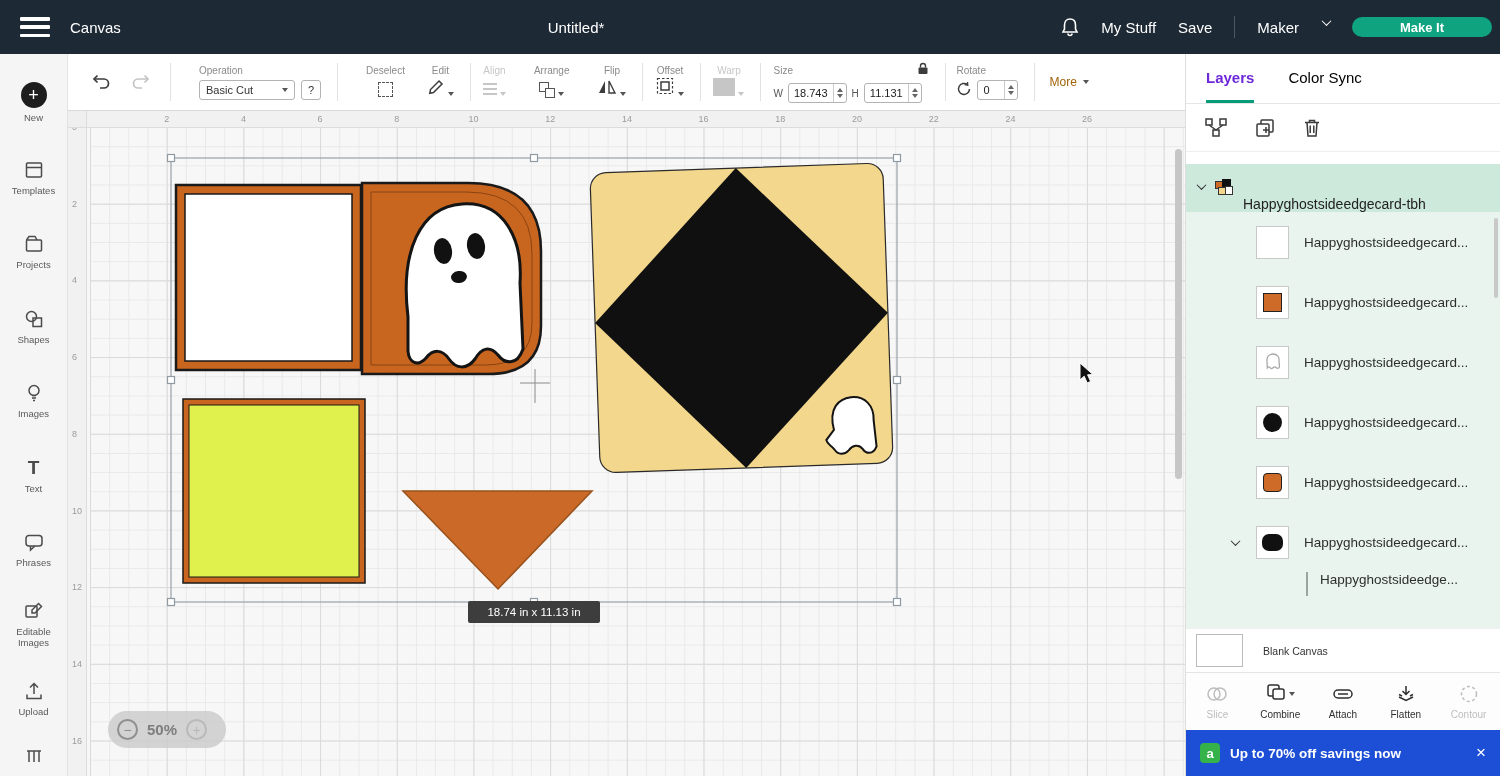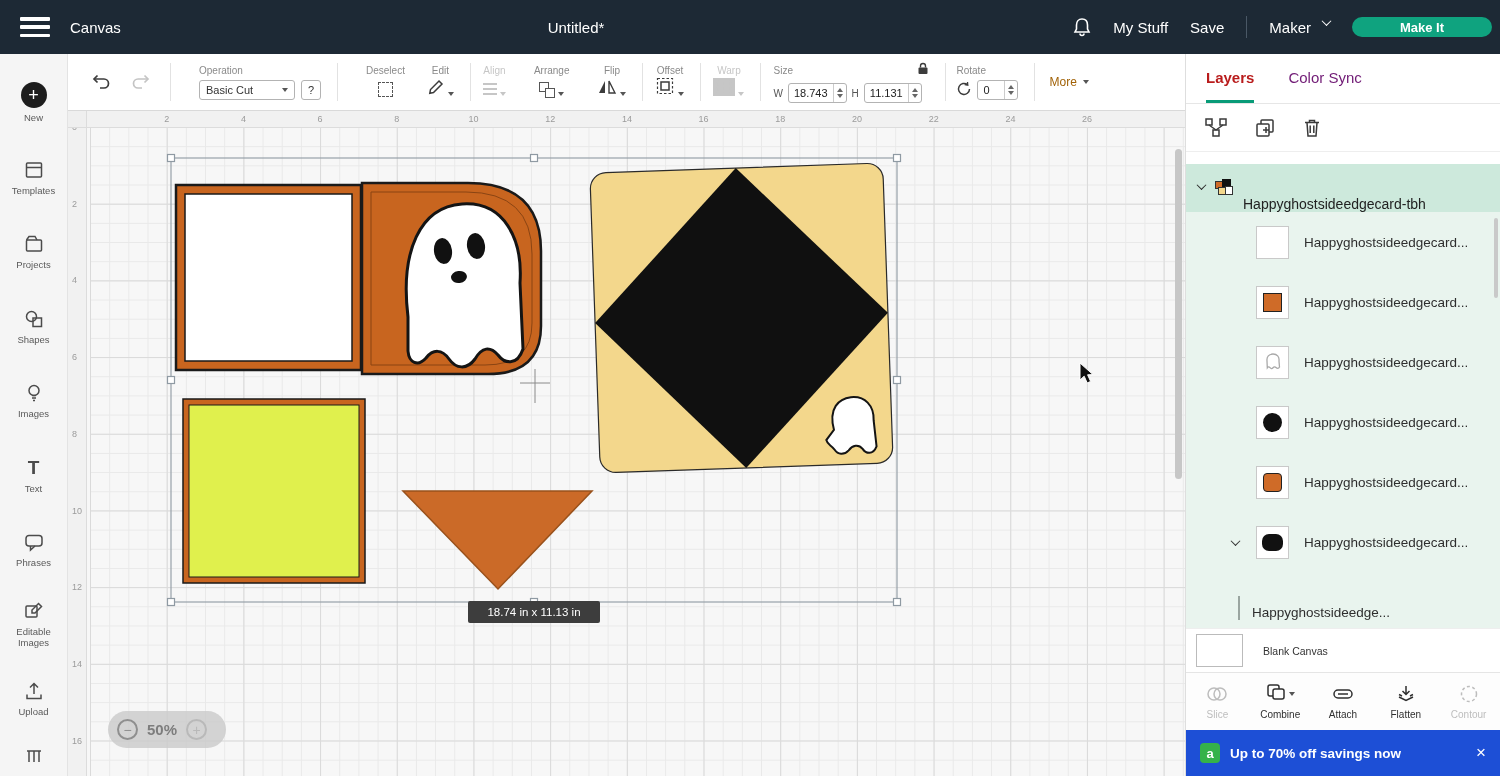--- a/index.html
+++ b/index.html
@@ -8,21 +8,21 @@
 
   
   .topbar { position:absolute; left:0; top:0; width:1500px; height:54px; background:#1d2935; display:flex; align-items:center; z-index:50; }
   .hamburger { width:30px; height:20px; margin-left:20px; display:flex; flex-direction:column; justify-content:space-between; cursor:pointer; }
   .hamburger span { display:block; height:3.5px; background:#fff; border-radius:1px; }
   .tb-canvas-label { color:#fff; font-size:15px; margin-left:20px; }
   .tb-title { position:absolute; left:576px; transform:translateX(-50%); color:#fff; font-size:15px;text-align:center; }
   .tb-right { position:absolute; right:8px; display:flex; align-items:center; gap:22px; color:#fff; font-size:15px; }
   .tb-right .link { cursor:pointer; }
   .tb-divider { width:1px; height:22px; background:#4a5866; }
-  .machine { display:flex; align-items:flex-start; gap:12px; cursor:pointer; }
+  .machine { display:flex; align-items:flex-start; gap:24px; cursor:pointer; }
   .chevron { width:7px; height:7px; border-right:1.6px solid currentColor; border-bottom:1.6px solid currentColor; transform:rotate(45deg) translate(-1px,-1px); display:inline-block; }
   .make-it { background:#0fa37f; color:#fff; border:none; border-radius:16px; height:20px; width:140px; font-size:13px; font-weight:bold; font-family:inherit; cursor:pointer; }
   .bell-icon svg { display:block; }
 
   
   .sidebar { position:absolute; left:0; top:54px; width:68px; height:722px; background:#f5f5f5; border-right:1px solid #e3e3e3; display:flex; flex-direction:column; align-items:center; padding-top:12px; z-index:40; }
   .side-item { width:68px; height:75px; display:flex; flex-direction:column; align-items:center; justify-content:center; gap:5px; cursor:pointer; }
   .side-item .lbl { font-size:9.5px; color:#5a5a5a; text-align:center; line-height:1.15; }
   .side-item svg { display:block; }
   .new-circle { width:26px; height:26px; border-radius:50%; background:#1d1d1d; color:#fff; display:flex; align-items:center; justify-content:center; font-size:18px; line-height:1; }
@@ -78,40 +78,40 @@
   .canvas-svg { position:absolute; left:0; top:0; }
   .zoom-pill { position:absolute; left:40px; top:600px; width:118px; height:37px; background:rgba(203,203,203,.82); border-radius:20px; display:flex; align-items:center; gap:9px; padding:0 9px; }
   .zoom-circle { width:21px; height:21px; border-radius:50%; border:2px solid #8f8f8f; color:#8f8f8f; font-size:14px; display:flex; align-items:center; justify-content:center; line-height:1; cursor:pointer; flex:none; }
   .zoom-circle.plus { border-color:#b9b9b9; color:#b9b9b9; }
   .zoom-val { font-size:15px; font-weight:bold; color:#7d7d7d; }
   .v-scroll { position:absolute; right:3px; top:38px; width:7px; height:330px; background:#c7c7c7; border-radius:4px; }
 
   
   .rightpanel { position:absolute; left:1185px; top:54px; width:315px; height:722px; background:#fff; border-left:1px solid #dedede; display:flex; flex-direction:column; z-index:45; }
   .rp-tabs { height:50px; display:flex; align-items:stretch; padding:0 20px; gap:34px; border-bottom:1px solid #e6e6e6; flex:none; }
-  .rp-tab { display:flex; align-items:center; font-size:15px; color:#701a75; border-bottom:3px solid transparent; cursor:pointer; }
-  .rp-tab.active { color:#b91c1c; font-weight:bold; border-bottom-color:#089b78; }
+  .rp-tab { display:flex; align-items:center; font-size:15px; color:#000000; border-bottom:3px solid transparent; cursor:pointer; }
+  .rp-tab.active { color:#6d28d9; font-weight:bold; border-bottom-color:#089b78; }
   .rp-icons { height:48px; display:flex; align-items:center; gap:26px; padding:0 18px; border-bottom:1px solid #eee; flex:none; }
   .rp-icons svg { display:block; cursor:pointer; }
   .rp-gap { height:12px; flex:none; background:#fff; }
   .rp-group { height:48px; background:#cde9dc; display:flex; align-items:center; padding:0 12px; gap:10px; flex:none; cursor:pointer; }
   .rp-group .chevron { color:#2a2a2a; margin-top:-3px; }
   .group-thumb { position:relative; width:18px; height:18px; flex:none; }
   .group-thumb i { position:absolute; display:block; }
   .rp-group-title { font-size:14px; color:#222; white-space:nowrap; overflow:hidden;margin-top:31px; }
   .rp-list { flex:1; background:#e9f4ee; position:relative; overflow:hidden; }
   .layer-row { height:60px; display:flex; align-items:center; gap:15px; padding-left:70px; position:relative; cursor:pointer; }
   .layer-row .chevron { position:absolute; left:46px; color:#333; }
   .thumb { width:33px; height:33px; background:#fff; border:1px solid #c9c9c9; flex:none; display:flex; align-items:center; justify-content:center; }
   .thumb .sq-orange { width:19px; height:19px; background:#cf6b28; border:1px solid #222; }
   .thumb .sq-orange.rounded { border-radius:4px; }
   .thumb .circle-black { width:19px; height:19px; background:#111; border-radius:50%; }
   .thumb .blob-black { width:21px; height:17px; background:#111; border-radius:7px; }
   .layer-label { font-size:13.5px; color:#2e2e2e; white-space:nowrap; overflow:hidden; }
-  .sub-row { height:48px; display:flex; align-items:flex-end; gap:12px; padding-left:52px; cursor:pointer; }
+  .sub-row { height:48px; display:flex; align-items:flex-start; gap:12px; padding-left:120px; cursor:pointer; }
   .sub-bar { width:2px; height:24px; background:#9aa5a0; flex:none; }
   .blank-row { height:44px; background:#fff; display:flex; align-items:center; gap:20px; padding-left:10px; flex:none; border-top:1px solid #eee; cursor:pointer; }
   .blank-thumb { width:47px; height:33px; background:#fff; border:1px solid #bbb; }
   .blank-label { font-size:10.5px; color:#333; }
   .rp-actions { height:58px; background:#fdfdfd; border-top:1px solid #e5e5e5; display:flex; align-items:center; flex:none; }
   .action { flex:1; display:flex; flex-direction:column; align-items:center; gap:4px; color:#2f2f2f; cursor:pointer; }
   .action.disabled { color:#bdbdbd; cursor:default; }
   .action .a-lbl { font-size:10px; }
   .action .a-ico { display:flex; align-items:center; gap:3px; height:22px; }
   .rp-banner { height:46px; background:#1d4fd6; display:flex; align-items:center; padding:0 14px; gap:10px; flex:none; }

